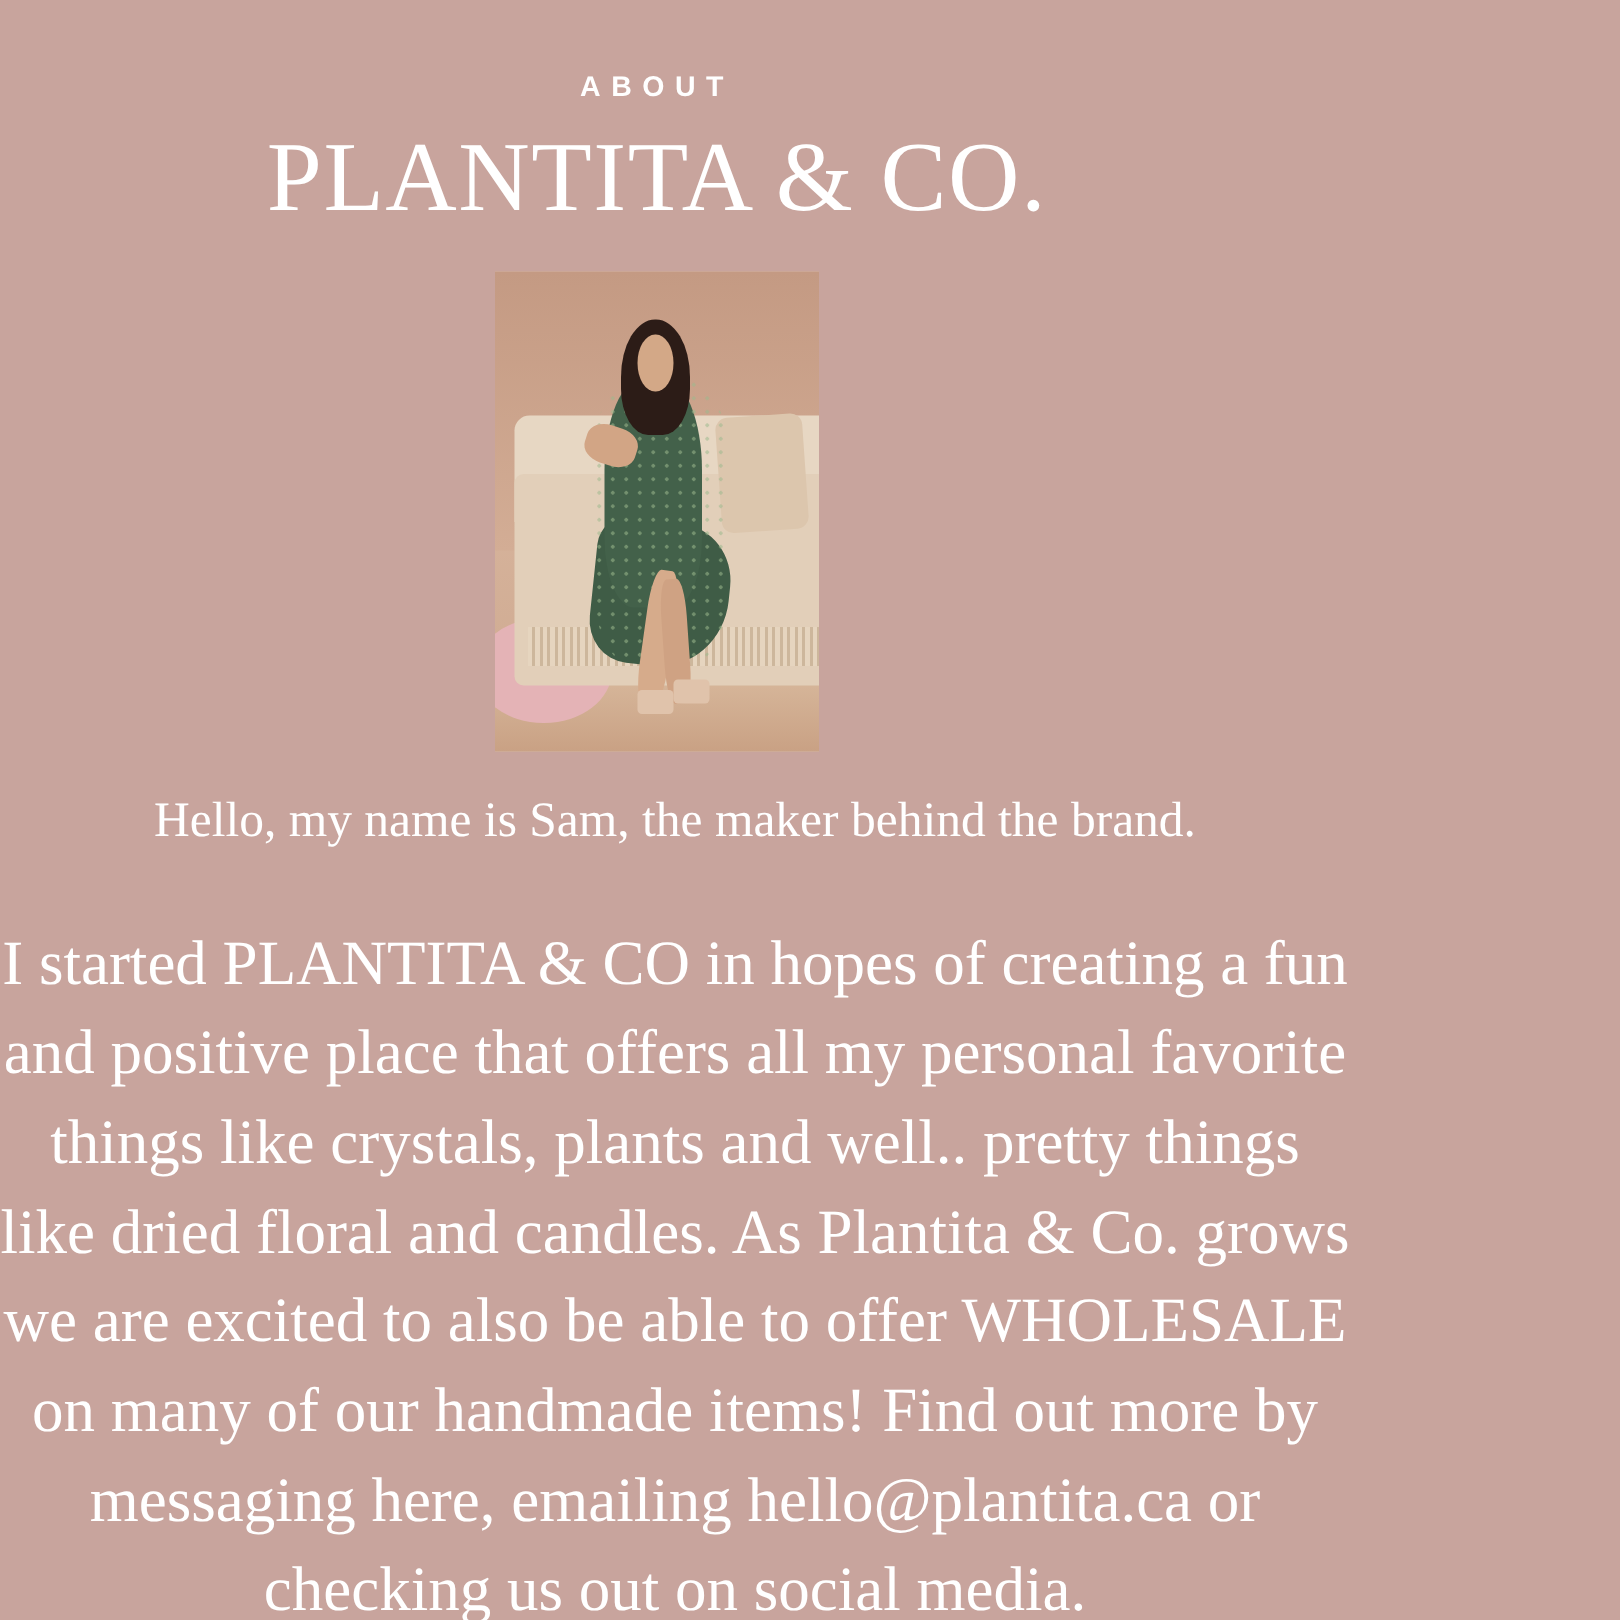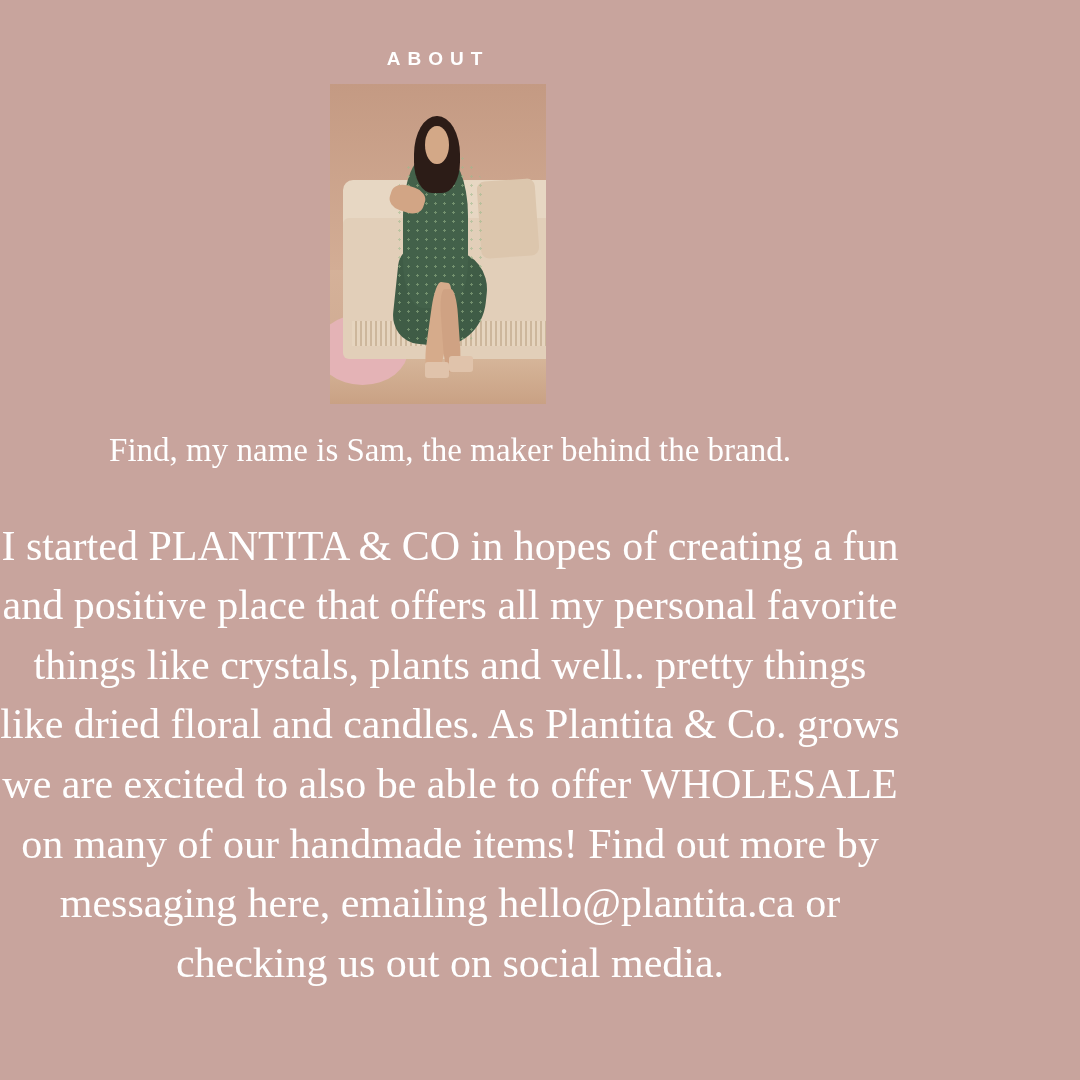--- a/index.html
+++ b/index.html
@@ -228,20 +228,21 @@
     margin: 0;
   }
 </style>
 </head>
 <body>
 
 <div class="page">
 
   <div class="eyebrow">ABOUT</div>
 
+  <h1 class="brand-title">PLANTITA &amp; CO.</h1>
 
   <div class="photo-frame">
     <div class="ph-wall"></div>
     <div class="ph-wallpanel"></div>
     <div class="ph-floor"></div>
     <div class="ph-rug"></div>
     <div class="ph-couch-back"></div>
     <div class="ph-couch"></div>
     <div class="ph-cushion"></div>
     <div class="ph-fringe"></div>
@@ -251,17 +252,17 @@
     <div class="ph-arm"></div>
     <div class="ph-hair"></div>
     <div class="ph-face"></div>
     <div class="ph-leg1"></div>
     <div class="ph-leg2"></div>
     <div class="ph-shoe1"></div>
     <div class="ph-shoe2"></div>
   </div>
 
   <div class="body-copy">
-    <p class="lead">Find, my name is Sam, the maker behind the brand.</p>
+    <p class="lead">Hello, my name is Sam, the maker behind the brand.</p>
     <p class="para">I started PLANTITA &amp; CO in hopes of creating a fun and positive place that offers all my personal favorite things like crystals, plants and well.. pretty things like dried floral and candles.  As Plantita &amp; Co. grows we are excited to also be able to offer WHOLESALE on many of our handmade items! Find out more by messaging here, emailing hello@plantita.ca or checking us out on social media.</p>
   </div>
 
 </div>
 
 </body></html>

